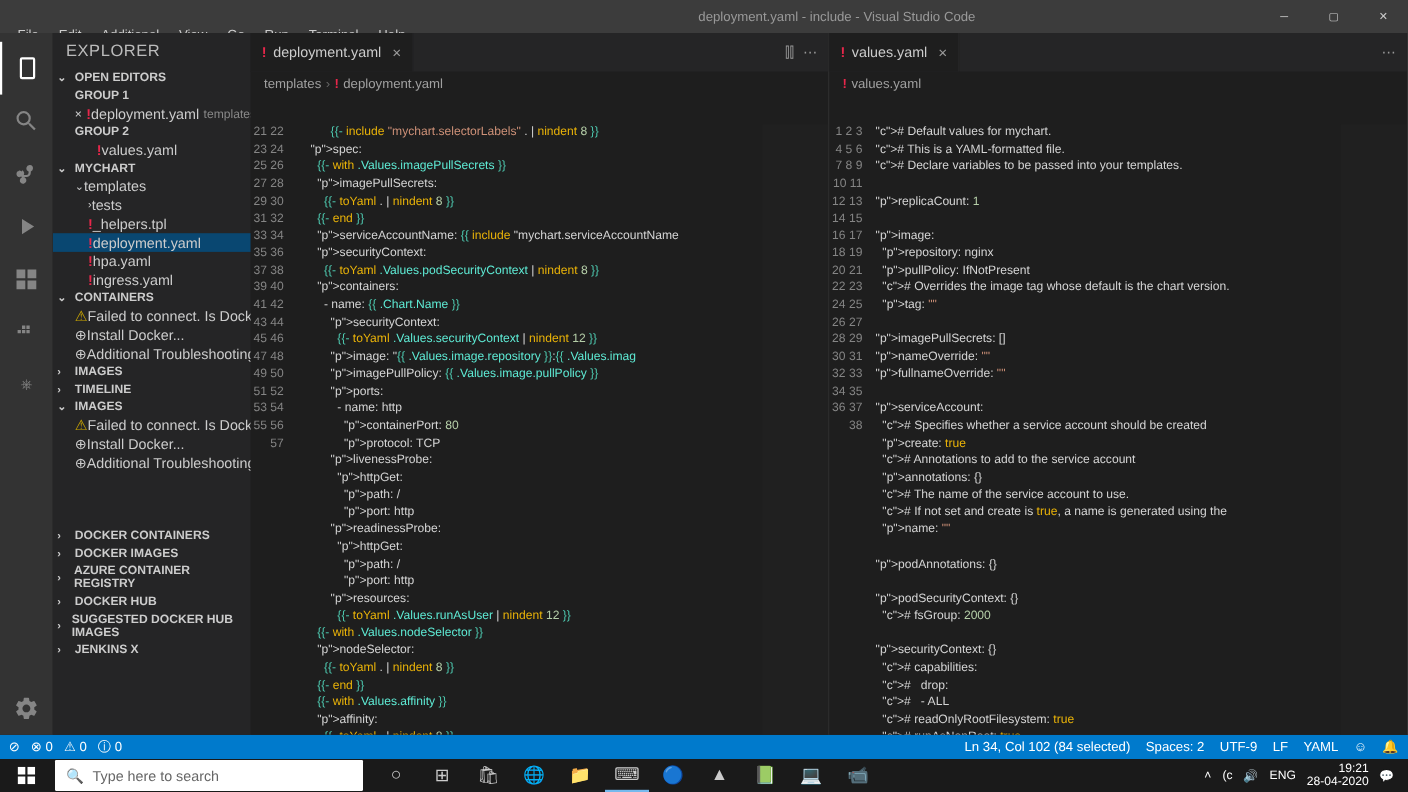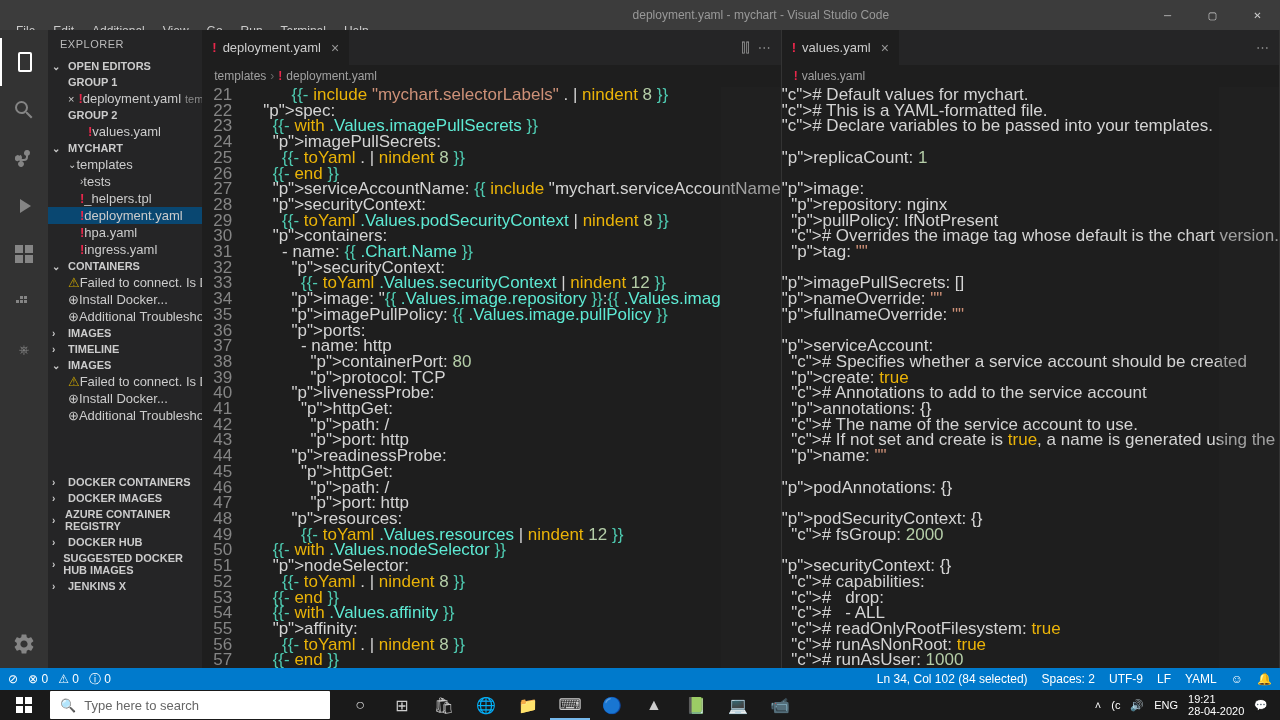--- a/index.html
+++ b/index.html
@@ -8,37 +8,37 @@
 .menu { display: flex; gap: 2px; padding-left: 8px; }
 .menu-item { padding: 4px 8px; font-size: 12px; cursor: pointer; margin-top: 32px; }
 .title-center { flex: 1; text-align: center; font-size: 12px; color: #999; }
 .win-controls { display: flex; }
 .win-btn { width: 45px; height: 30px; display: flex; align-items: center; justify-content: center; font-size: 10px; }
 .main { display: flex; height: 638px; }
 .activity-bar { width: 48px; background: #333333; display: flex; flex-direction: column; align-items: center; padding-top: 8px; }
 .activity-icon { width: 48px; height: 48px; display: flex; align-items: center; justify-content: center; color: #858585; position: relative; }
 .activity-icon.active { color: #fff; border-left: 2px solid #fff; }
 .sidebar { width: 180px; background: #252526; overflow: hidden; }
-.sidebar-title { padding: 8px 12px; font-size: 11px; color: #bbbbbb; letter-spacing: 0.5px; }
+.sidebar-title { padding: 8px 12px; font-size: 15px; color: #bbbbbb; letter-spacing: 0.5px; }
 .section-header { display: flex; align-items: center; padding: 2px 4px; font-size: 11px; font-weight: 600; color: #cccccc; cursor: pointer; }
 .section-header .chevron { width: 16px; font-size: 10px; }
 .tree-item { display: flex; align-items: center; padding: 1px 6px 1px 20px; font-size: 13px; color: #cccccc; cursor: pointer; white-space: nowrap; overflow: hidden; }
 .tree-item.indent1 { padding-left: 32px; }
 .tree-item.selected { background: #094771; }
 .tree-item .icon { width: 16px; margin-right: 4px; font-size: 11px; }
 .group-label { padding: 2px 20px; font-size: 11px; font-weight: 600; color: #cccccc; }
 .editors { flex: 1; display: flex; }
 .editor-pane { flex: 1; display: flex; flex-direction: column; background: #1e1e1e; border-right: 1px solid #333; position: relative; }
 .tabs { height: 35px; background: #252526; display: flex; align-items: center; }
 .tab { height: 35px; display: flex; align-items: center; padding: 0 10px; background: #1e1e1e; border-right: 1px solid #252526; font-size: 13px; gap: 6px; }
 .tab .close { color: #999; font-size: 14px; margin-left: 4px; }
 .tab-actions { margin-left: auto; display: flex; gap: 8px; padding-right: 10px; color: #999; }
 .breadcrumb { height: 22px; display: flex; align-items: center; padding: 0 12px; font-size: 12px; color: #a0a0a0; gap: 4px; }
 .breadcrumb .sep { color: #666; }
-.code-area { flex: 1; display: flex; overflow: hidden; font-family: Consolas, monospace; font-size: 17px; line-height: 15.7px; position: relative; }
+.code-area { flex: 1; display: flex; overflow: hidden; font-family: Consolas, monospace; font-size: 11px; line-height: 15.7px; position: relative; margin-top: 26px; }
 .gutter { width: 42px; text-align: right; color: #858585; padding-right: 12px; user-select: none; }
 .code { flex: 1; white-space: pre; color: #d4d4d4; overflow: hidden; }
 .minimap { position: absolute; right: 0; top: 0; width: 60px; height: 100%; background: rgba(40,40,40,0.3); }
 .k { color: #eab308; }
 .s { color: #ce9178; }
 .n { color: #b5cea8; }
 .p { color: #5eead4; }
 .t { color: #4ec9b0; }
 .status-bar { height: 22px; background: #007acc; display: flex; align-items: center; color: #fff; font-size: 12px; padding: 0 8px; }
 .status-left { display: flex; gap: 10px; align-items: center; }
@@ -60,21 +60,21 @@
   <div class="menu">
       <div class="menu-item">File</div>
       <div class="menu-item">Edit</div>
       <div class="menu-item">Additional</div>
       <div class="menu-item">View</div>
       <div class="menu-item">Go</div>
       <div class="menu-item">Run</div>
       <div class="menu-item">Terminal</div>
       <div class="menu-item">Help</div>
     </div>
-  <div class="title-center">deployment.yaml - mychart - Visual Studio Code</div>
+  <div class="title-center">deployment.yaml - include - Visual Studio Code</div>
   <div class="win-controls">
     <div class="win-btn">─</div>
     <div class="win-btn">▢</div>
     <div class="win-btn">✕</div>
   </div>
 </div>
 
 <div class="main">
   <div class="activity-bar">
     <div class="activity-icon active">
@@ -293,21 +293,21 @@
               <span class="&lt;span">"p"</span>&gt;protocol: TCP
           <span class="&lt;span">"p"</span>&gt;livenessProbe:
             <span class="&lt;span">"p"</span>&gt;httpGet:
               <span class="&lt;span">"p"</span>&gt;path: /
               <span class="&lt;span">"p"</span>&gt;port: http
           <span class="&lt;span">"p"</span>&gt;readinessProbe:
             <span class="&lt;span">"p"</span>&gt;httpGet:
               <span class="&lt;span">"p"</span>&gt;path: /
               <span class="&lt;span">"p"</span>&gt;port: http
           <span class="&lt;span">"p"</span>&gt;resources:
-            <span class="t">{{-</span> <span class="k">toYaml</span> <span class="p">.Values.resources</span> | <span class="k">nindent</span> <span class="n">12</span> <span class="t">}}</span>
+            <span class="t">{{-</span> <span class="k">toYaml</span> <span class="p">.Values.runAsUser</span> | <span class="k">nindent</span> <span class="n">12</span> <span class="t">}}</span>
       <span class="t">{{-</span> <span class="k">with</span> <span class="p">.Values.nodeSelector</span> <span class="t">}}</span>
       <span class="&lt;span">"p"</span>&gt;nodeSelector:
         <span class="t">{{-</span> <span class="k">toYaml</span> . | <span class="k">nindent</span> <span class="n">8</span> <span class="t">}}</span>
       <span class="t">{{-</span> <span class="k">end</span> <span class="t">}}</span>
       <span class="t">{{-</span> <span class="k">with</span> <span class="p">.Values.affinity</span> <span class="t">}}</span>
       <span class="&lt;span">"p"</span>&gt;affinity:
         <span class="t">{{-</span> <span class="k">toYaml</span> . | <span class="k">nindent</span> <span class="n">8</span> <span class="t">}}</span>
       <span class="t">{{-</span> <span class="k">end</span> <span class="t">}}</span>
 </div>
         <div class="minimap"></div>
@@ -322,20 +322,59 @@
           </div>
         <div class="tab-actions">
             <span>⋯</span>
           </div>
       </div>
       <div class="breadcrumb">
           <span class="yaml-icon">! </span>
           <span>values.yaml</span>
         </div>
       <div class="code-area">
+        <div class="gutter" id="gutter2">1
+2
+3
+4
+5
+6
+7
+8
+9
+10
+11
+12
+13
+14
+15
+16
+17
+18
+19
+20
+21
+22
+23
+24
+25
+26
+27
+28
+29
+30
+31
+32
+33
+34
+35
+36
+37
+38
+</div>
         <div class="code" id="code2"><span class="&lt;span">"c"</span>&gt;# Default values for mychart.
 <span class="&lt;span">"c"</span>&gt;# This is a YAML-formatted file.
 <span class="&lt;span">"c"</span>&gt;# Declare variables to be passed into your templates.
 
 <span class="&lt;span">"p"</span>&gt;replicaCount: <span class="n">1</span>
 
 <span class="&lt;span">"p"</span>&gt;image:
   <span class="&lt;span">"p"</span>&gt;repository: nginx
   <span class="&lt;span">"p"</span>&gt;pullPolicy: IfNotPresent
   <span class="&lt;span">"c"</span>&gt;# Overrides the image tag whose default is the chart version.
@@ -413,19 +452,19 @@
     <div class="task-icon">▲</div>
     <div class="task-icon">📗</div>
     <div class="task-icon">💻</div>
     <div class="task-icon">📹</div>
   </div>
   <div class="tray">
     <span>˄</span>
     <span>(c</span>
     <span>🔊</span>
     <span>ENG</span>
-    <div style="line-height:12px">
+    <div style="text-align:right;line-height:12px">
         <div>19:21</div>
         <div>28-04-2020</div>
       </div>
     <span>💬</span>
   </div>
 </div>
 
 </body></html>

